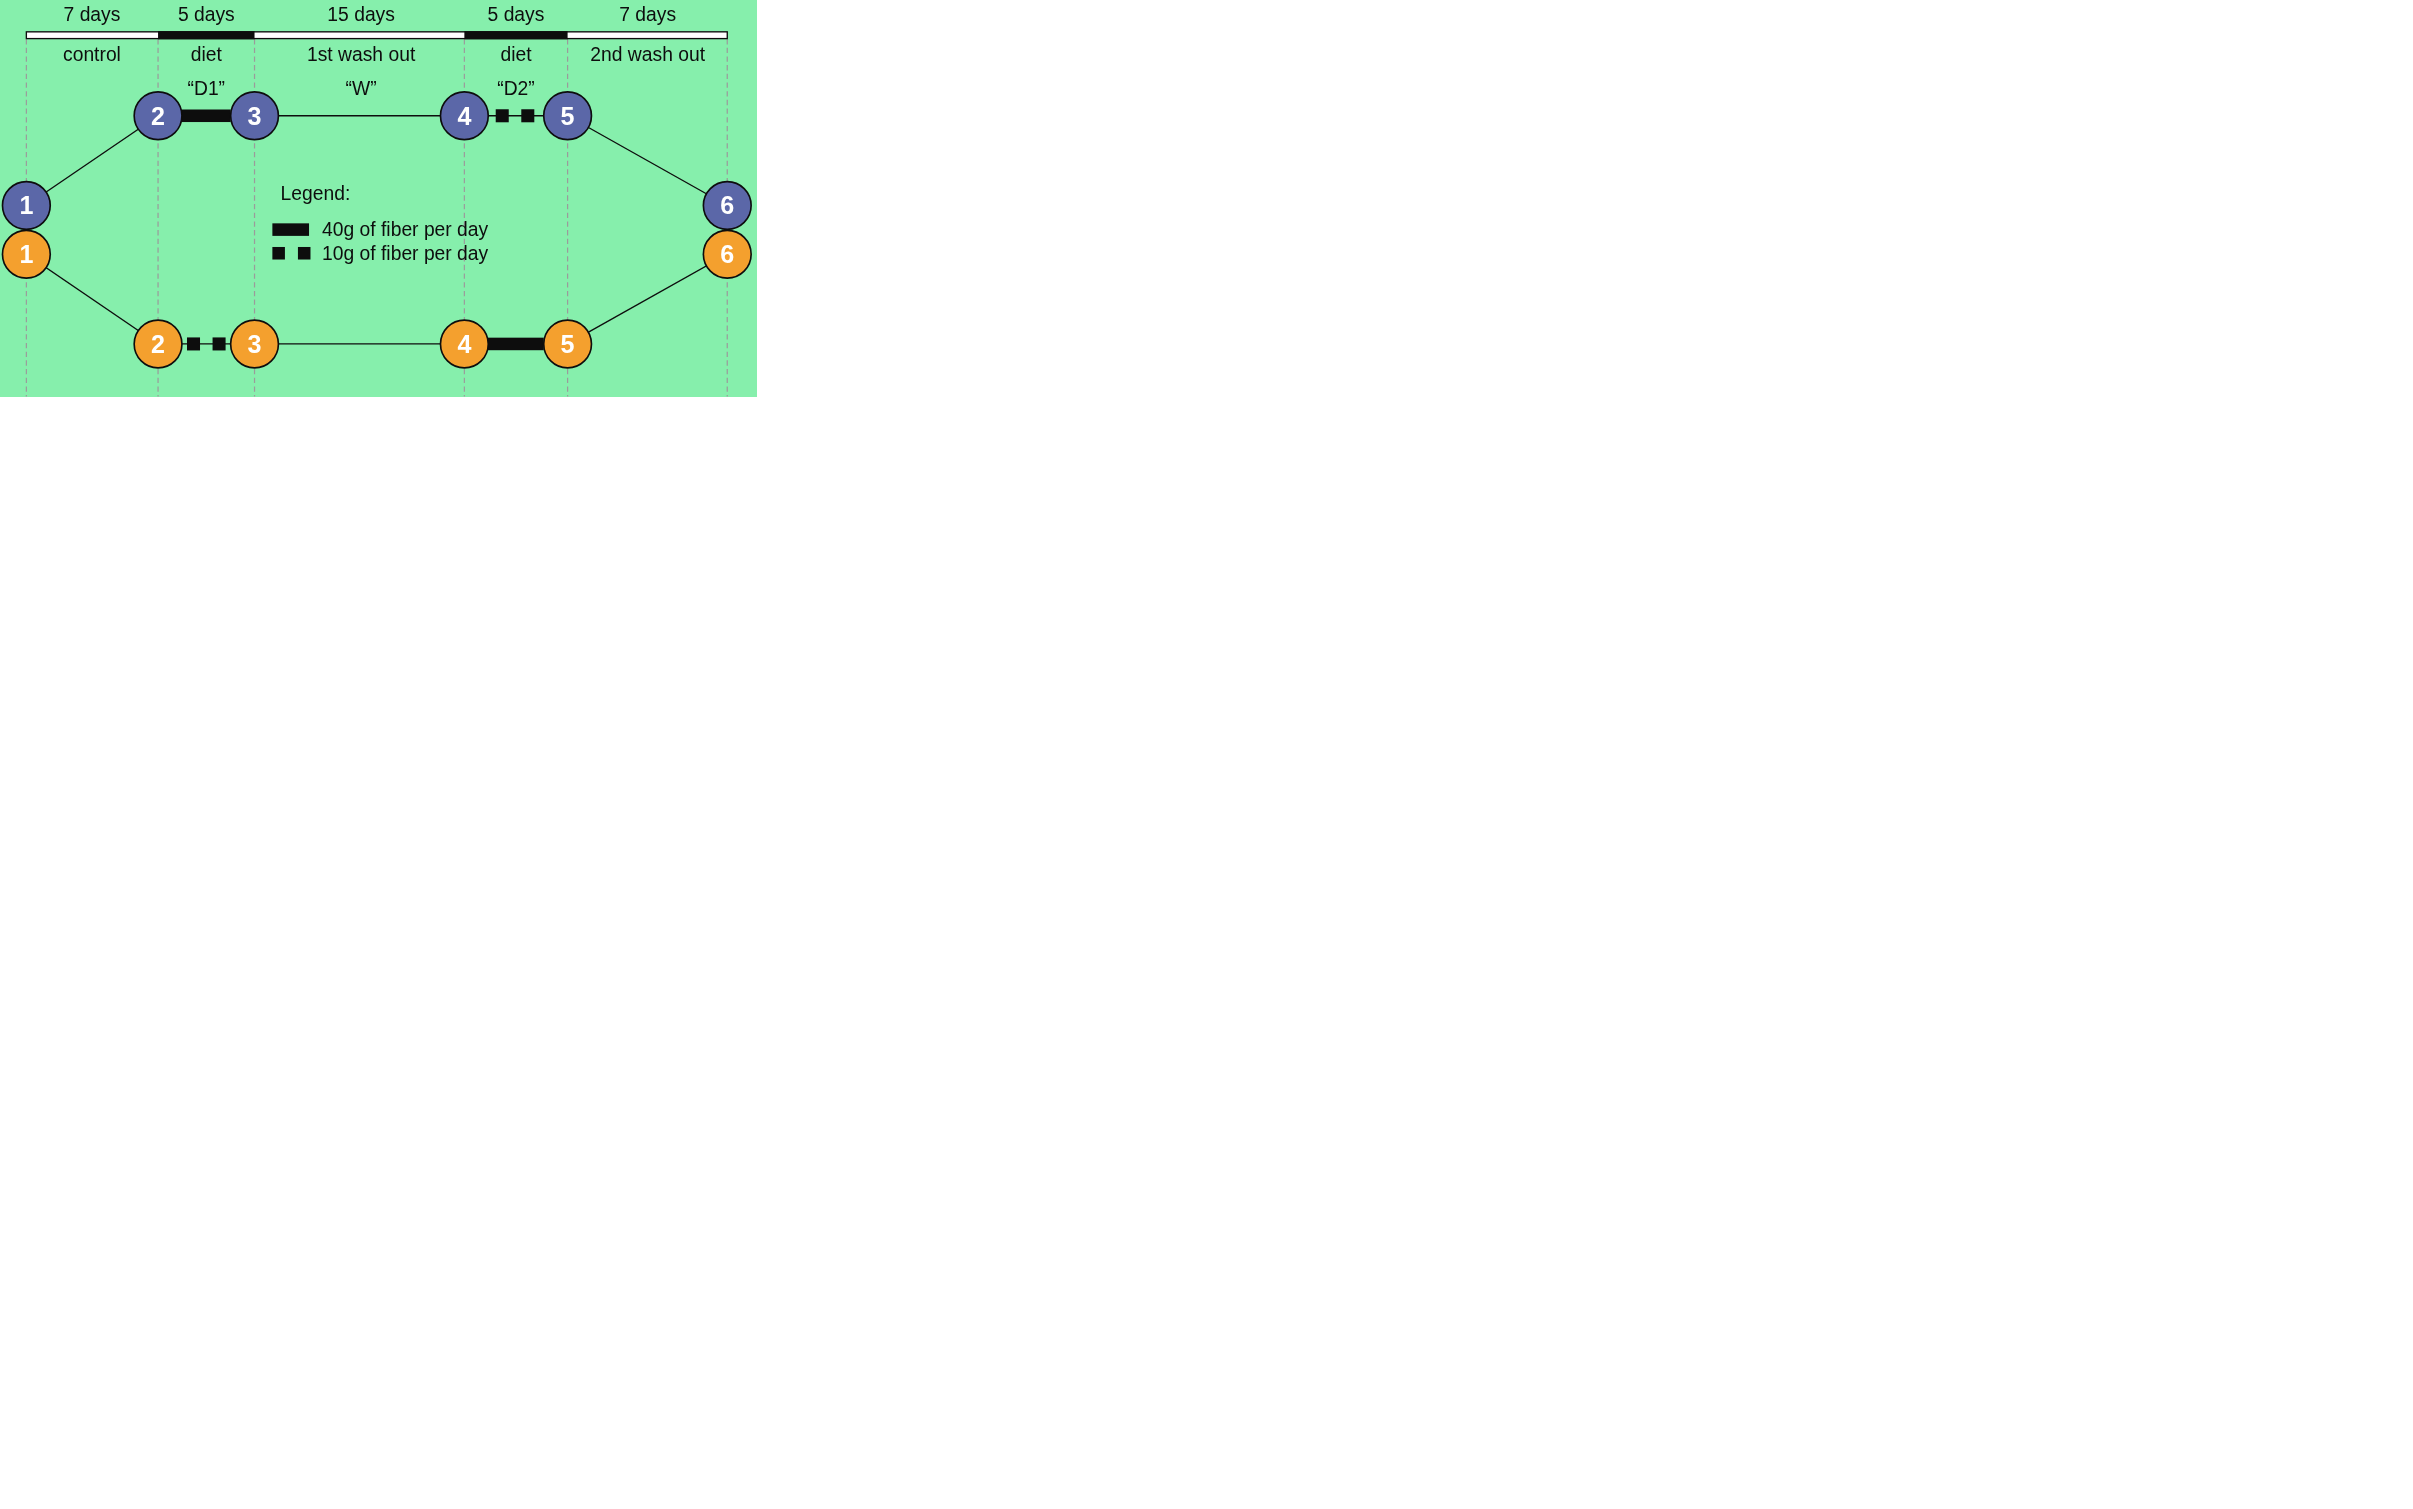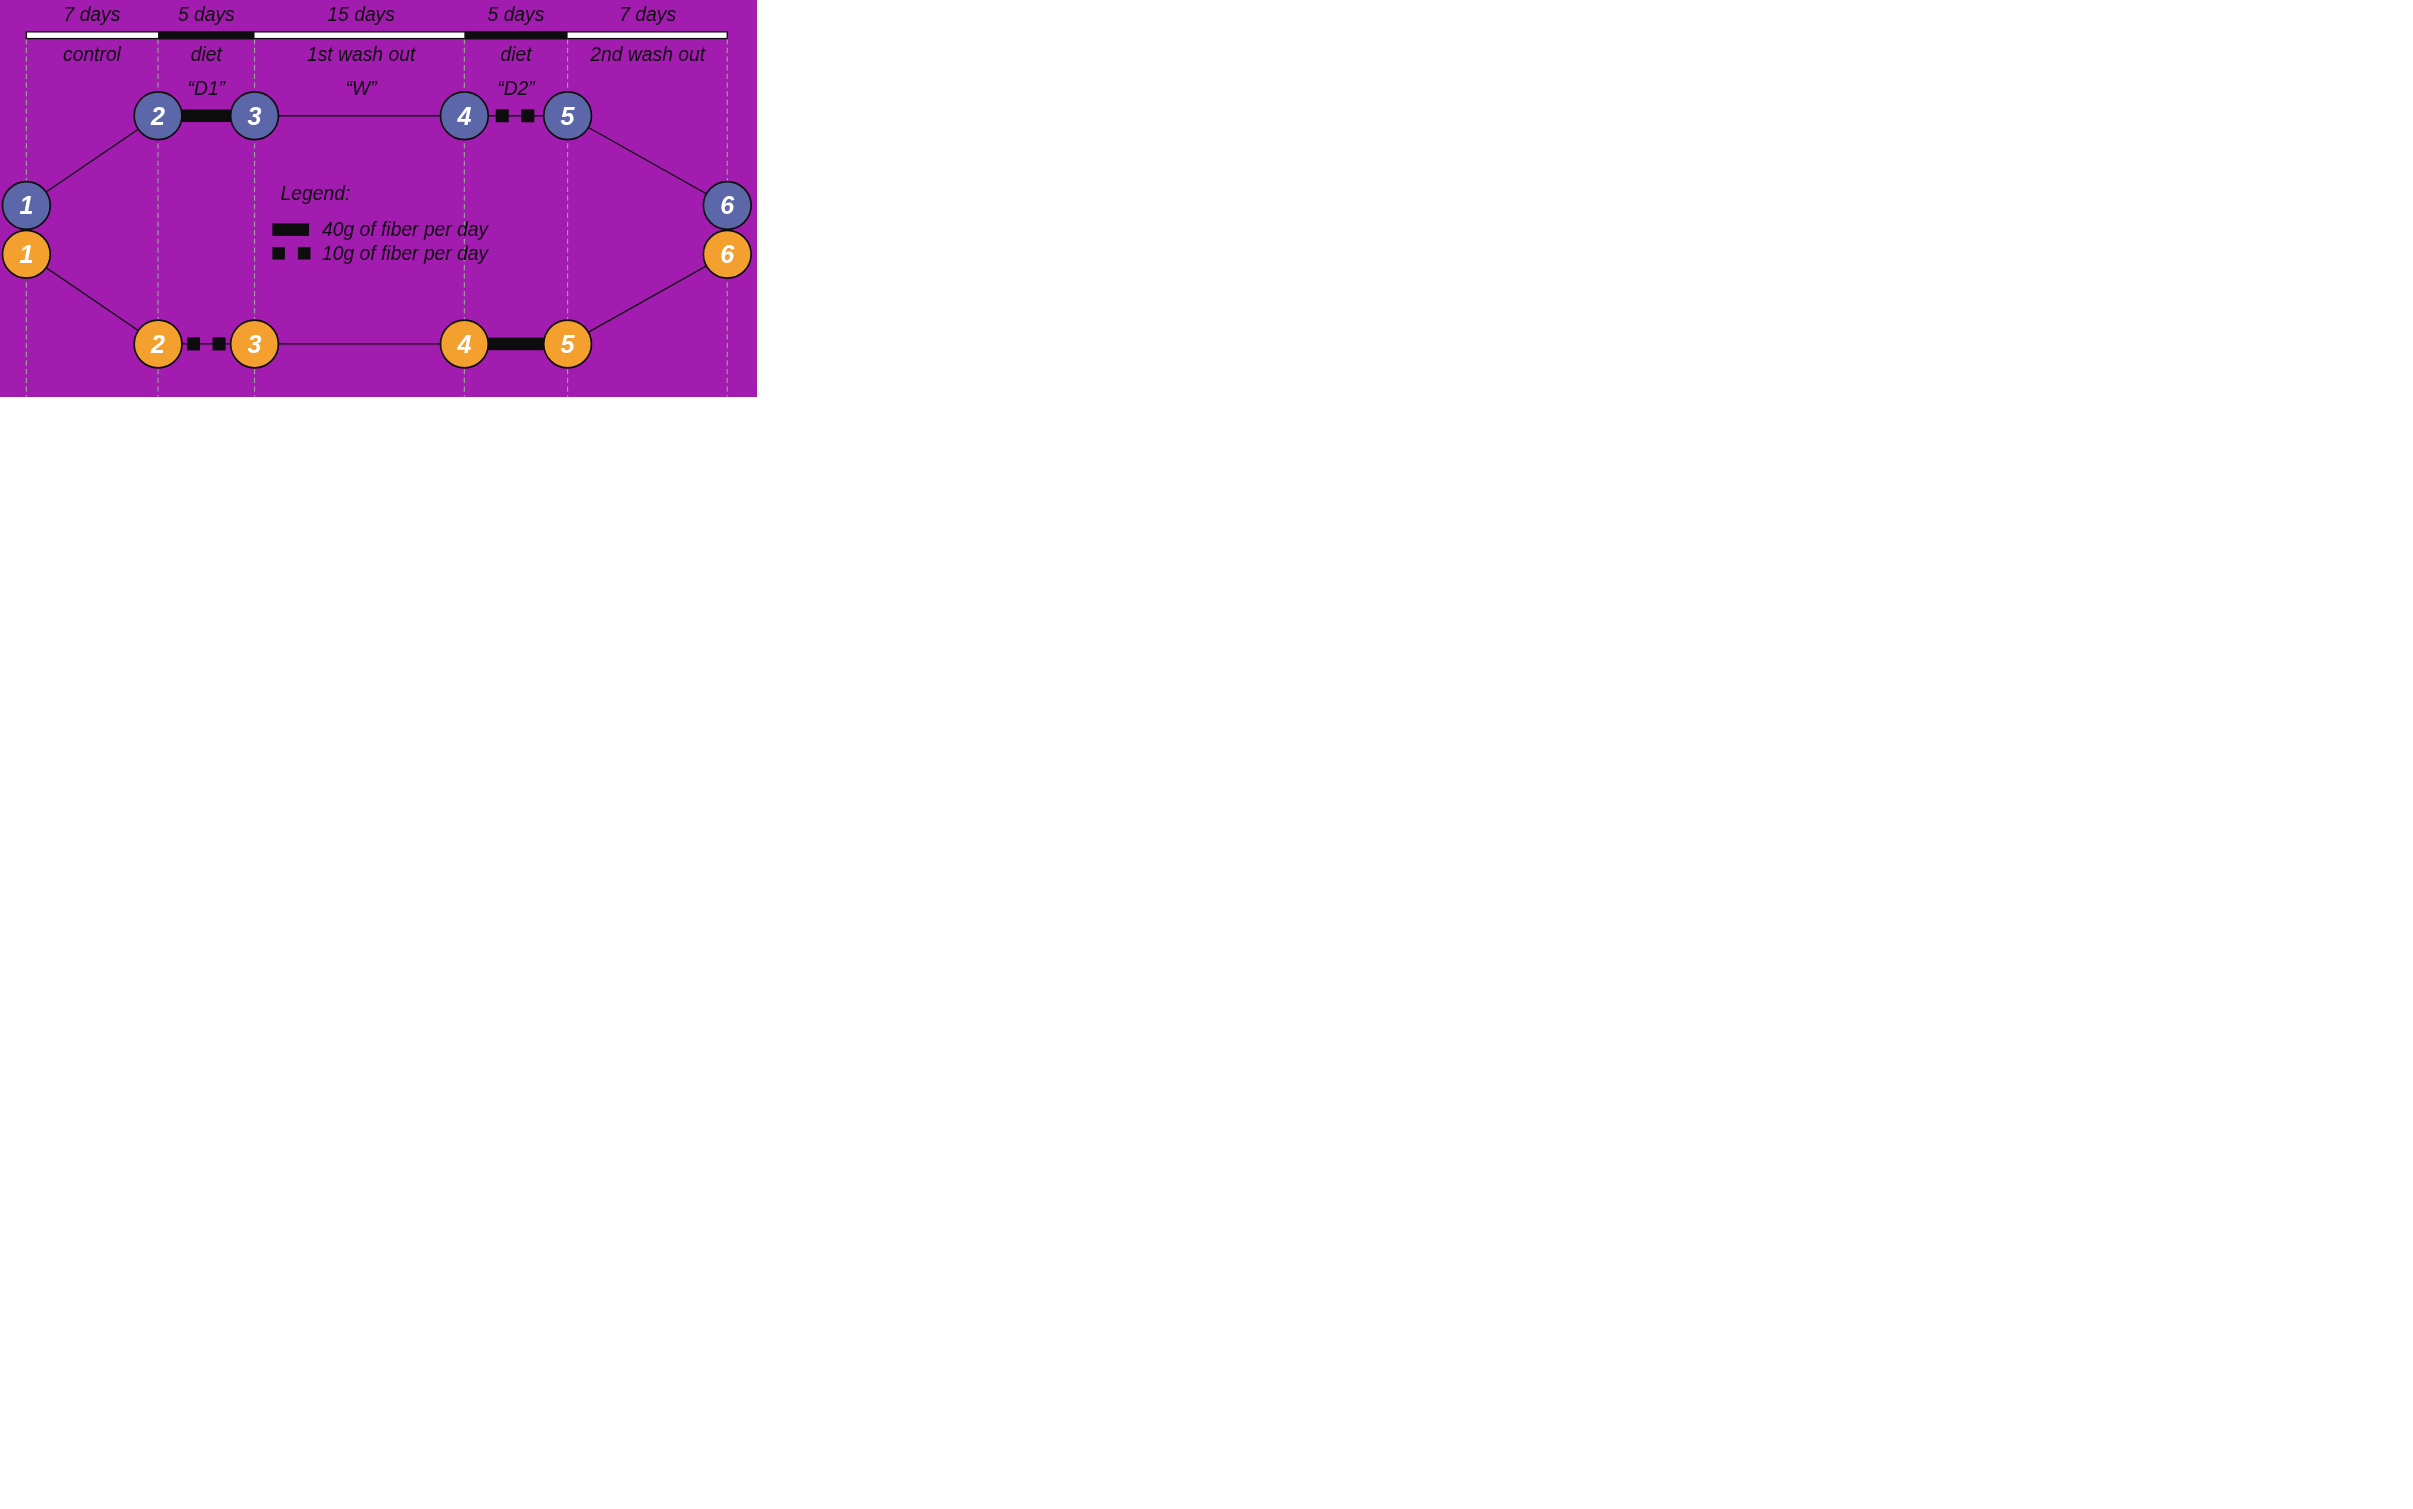--- a/index.html
+++ b/index.html
@@ -4,24 +4,23 @@
 <style>
   html, body {
     margin: 0;
     padding: 0;
     background: #ffffff;
   }
   .stage {
     position: relative;
     width: 757px;
     height: 397px;
-    background: #a21caf;
+    background: #86efac;
     font-family: "Liberation Sans", sans-serif;
     overflow: hidden;
-    font-style: italic;
   }
   svg { display: block; }
   
   line.grid {
     stroke: #9b9b9b;
     stroke-width: 2.5;
     stroke-dasharray: 11 7;
   }
   
   line.conn {

